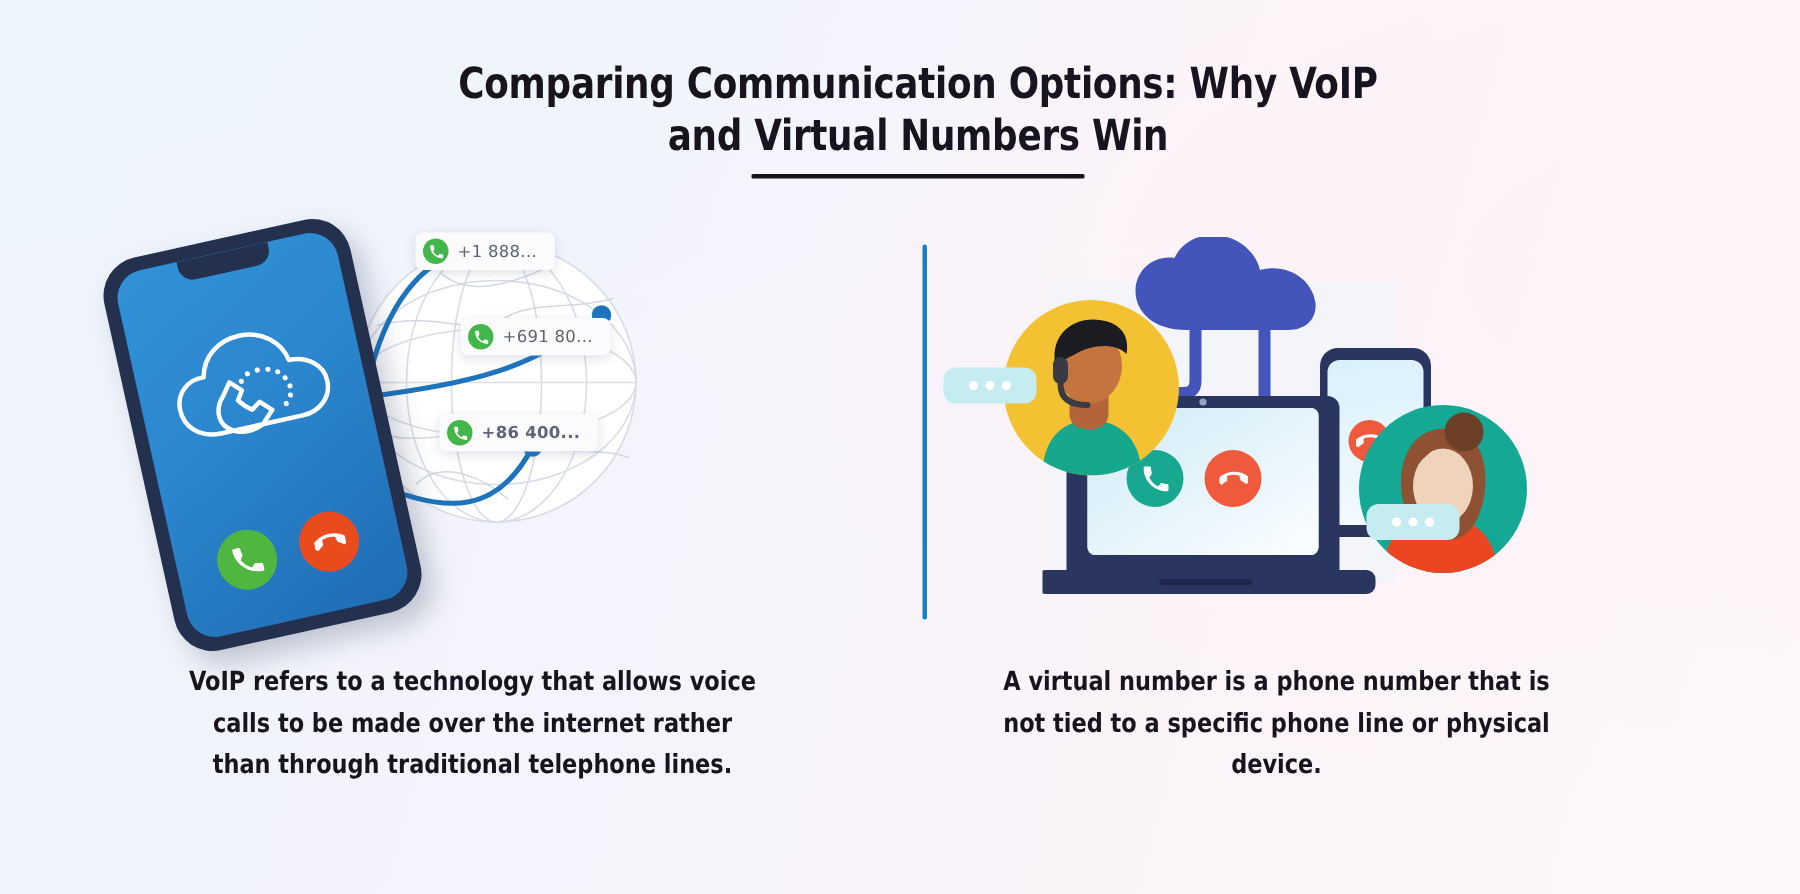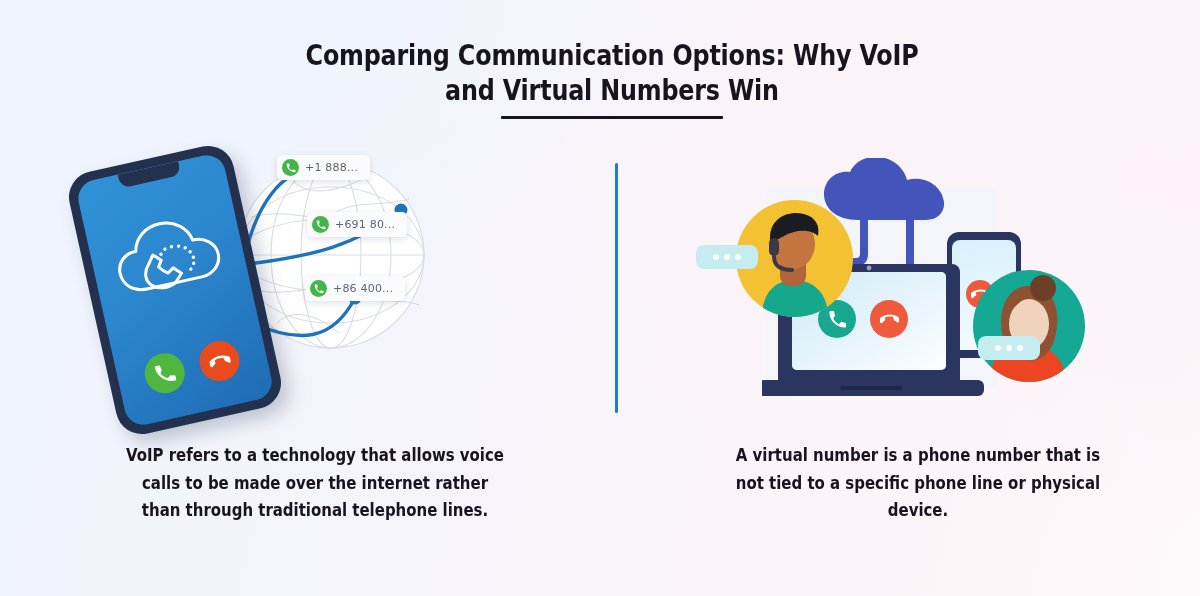--- a/index.html
+++ b/index.html
@@ -24,21 +24,21 @@
     letter-spacing:-0.2px;font-stretch:condensed;
     transform:scaleX(0.93);transform-origin:center;
   }
   .title-rule{
     width:222px;height:3px;background:#16131f;margin:8px auto 0;border-radius:1px;
   }
 
   
   .panel{position:absolute;top:150px;width:460px;height:410px;}
   .panel.left{left:85px;}
-  .panel.right{left:688px;}
+  .panel.right{left:621px;}
   .art{position:relative;width:460px;height:280px;text-align:right;}
   .caption{
     position:absolute;top:292px;left:30px;width:400px;text-align:center;
     font-family:"DejaVu Sans Condensed","Liberation Sans Narrow","Liberation Sans",sans-serif;
     font-weight:bold;font-size:17.5px;line-height:27.5px;color:#17141f;
     transform:scaleX(0.95);transform-origin:center top;
   }
 
   .divider{
     position:absolute;left:615px;top:163px;width:3px;height:250px;
@@ -78,21 +78,21 @@
     box-shadow:0 2px 7px rgba(90,100,130,.20);
     white-space:nowrap;
   }
   .chip .cic{width:17px;height:17px;border-radius:50%;background:#43b649;
     display:flex;align-items:center;justify-content:center;flex:0 0 auto;}
   .chip .cic svg{width:10px;height:10px;}
   .chip .ctxt{font-family:"DejaVu Sans","Liberation Sans",sans-serif;
     font-size:11px;color:#5e6377;letter-spacing:.2px;}
   .chip1{left:192px;top:5px;}
   .chip2{left:222px;top:62px;}
-  .chip3{left:220px;top:126px;}
+  .chip3{left:208px;top:126px;font-weight:bold;}
 
   
   .rart{position:absolute;left:0;top:0;width:460px;height:280px;}
   .bubble{
     position:absolute;background:#c5ecf1;border-radius:8px;
     display:flex;align-items:center;justify-content:center;gap:5px;
   }
   .bubble i{width:6px;height:6px;border-radius:50%;background:#ffffff;display:block;}
   .b1{left:8px;top:95px;width:62px;height:24px;}
   .b2{left:290px;top:186px;width:62px;height:24px;}

